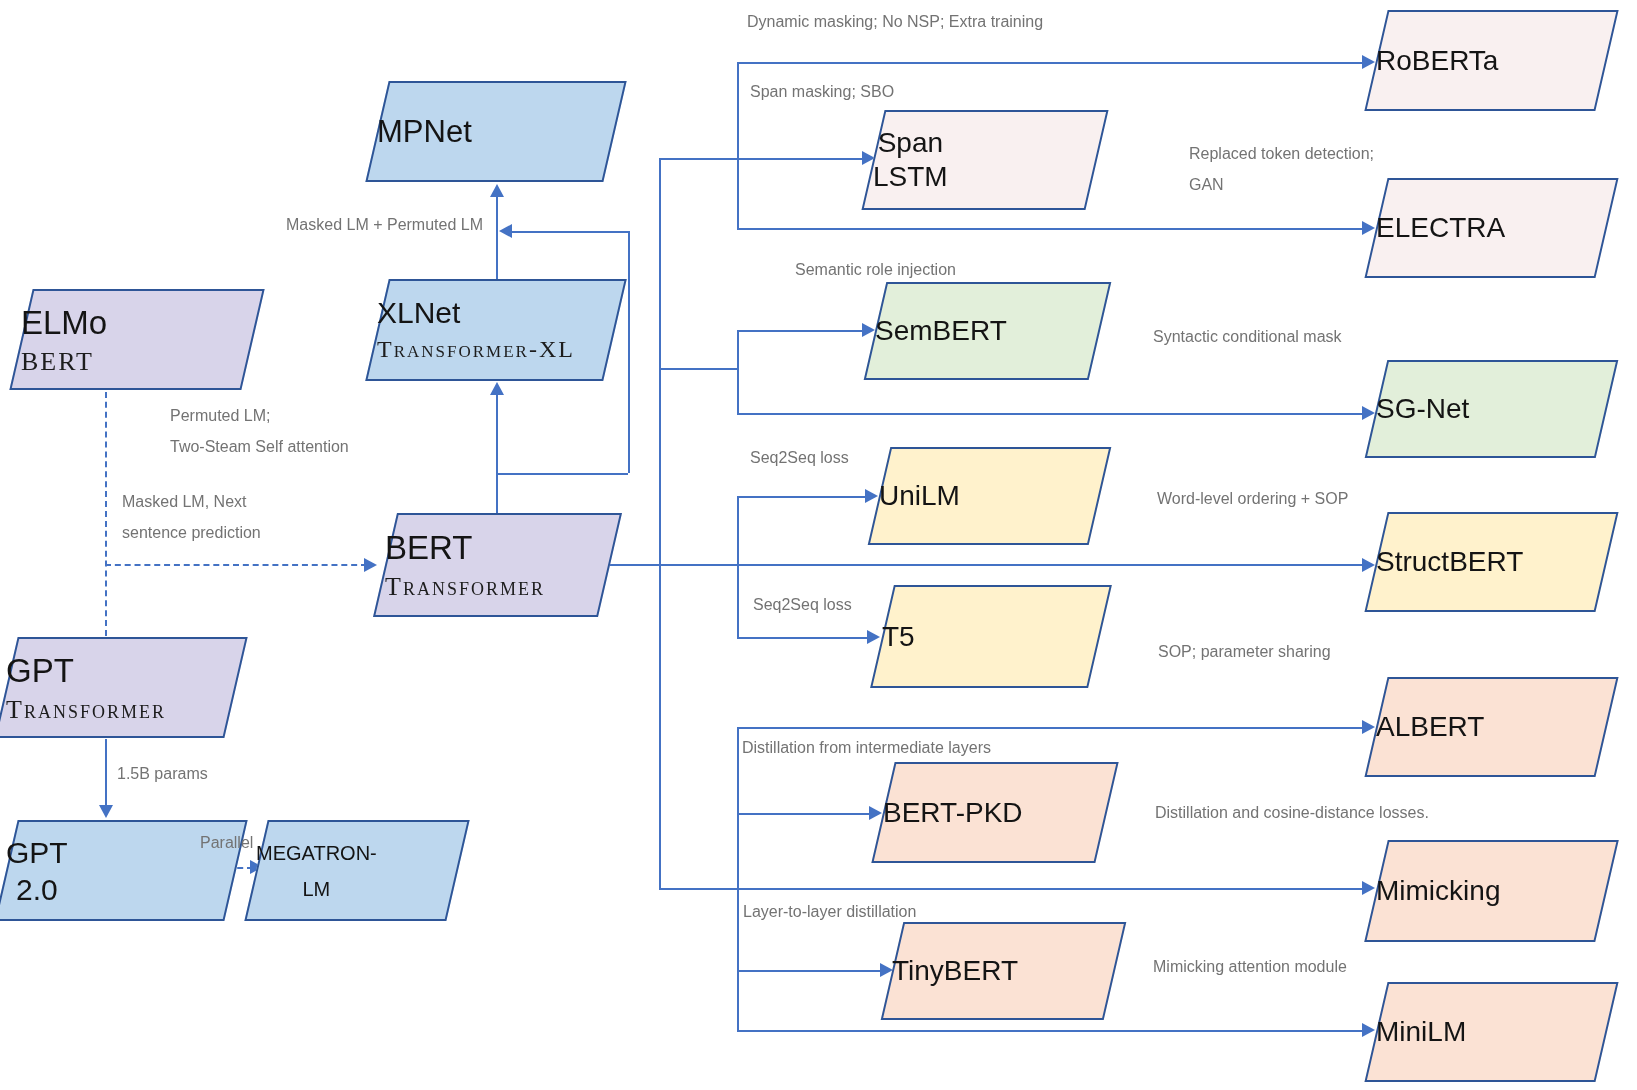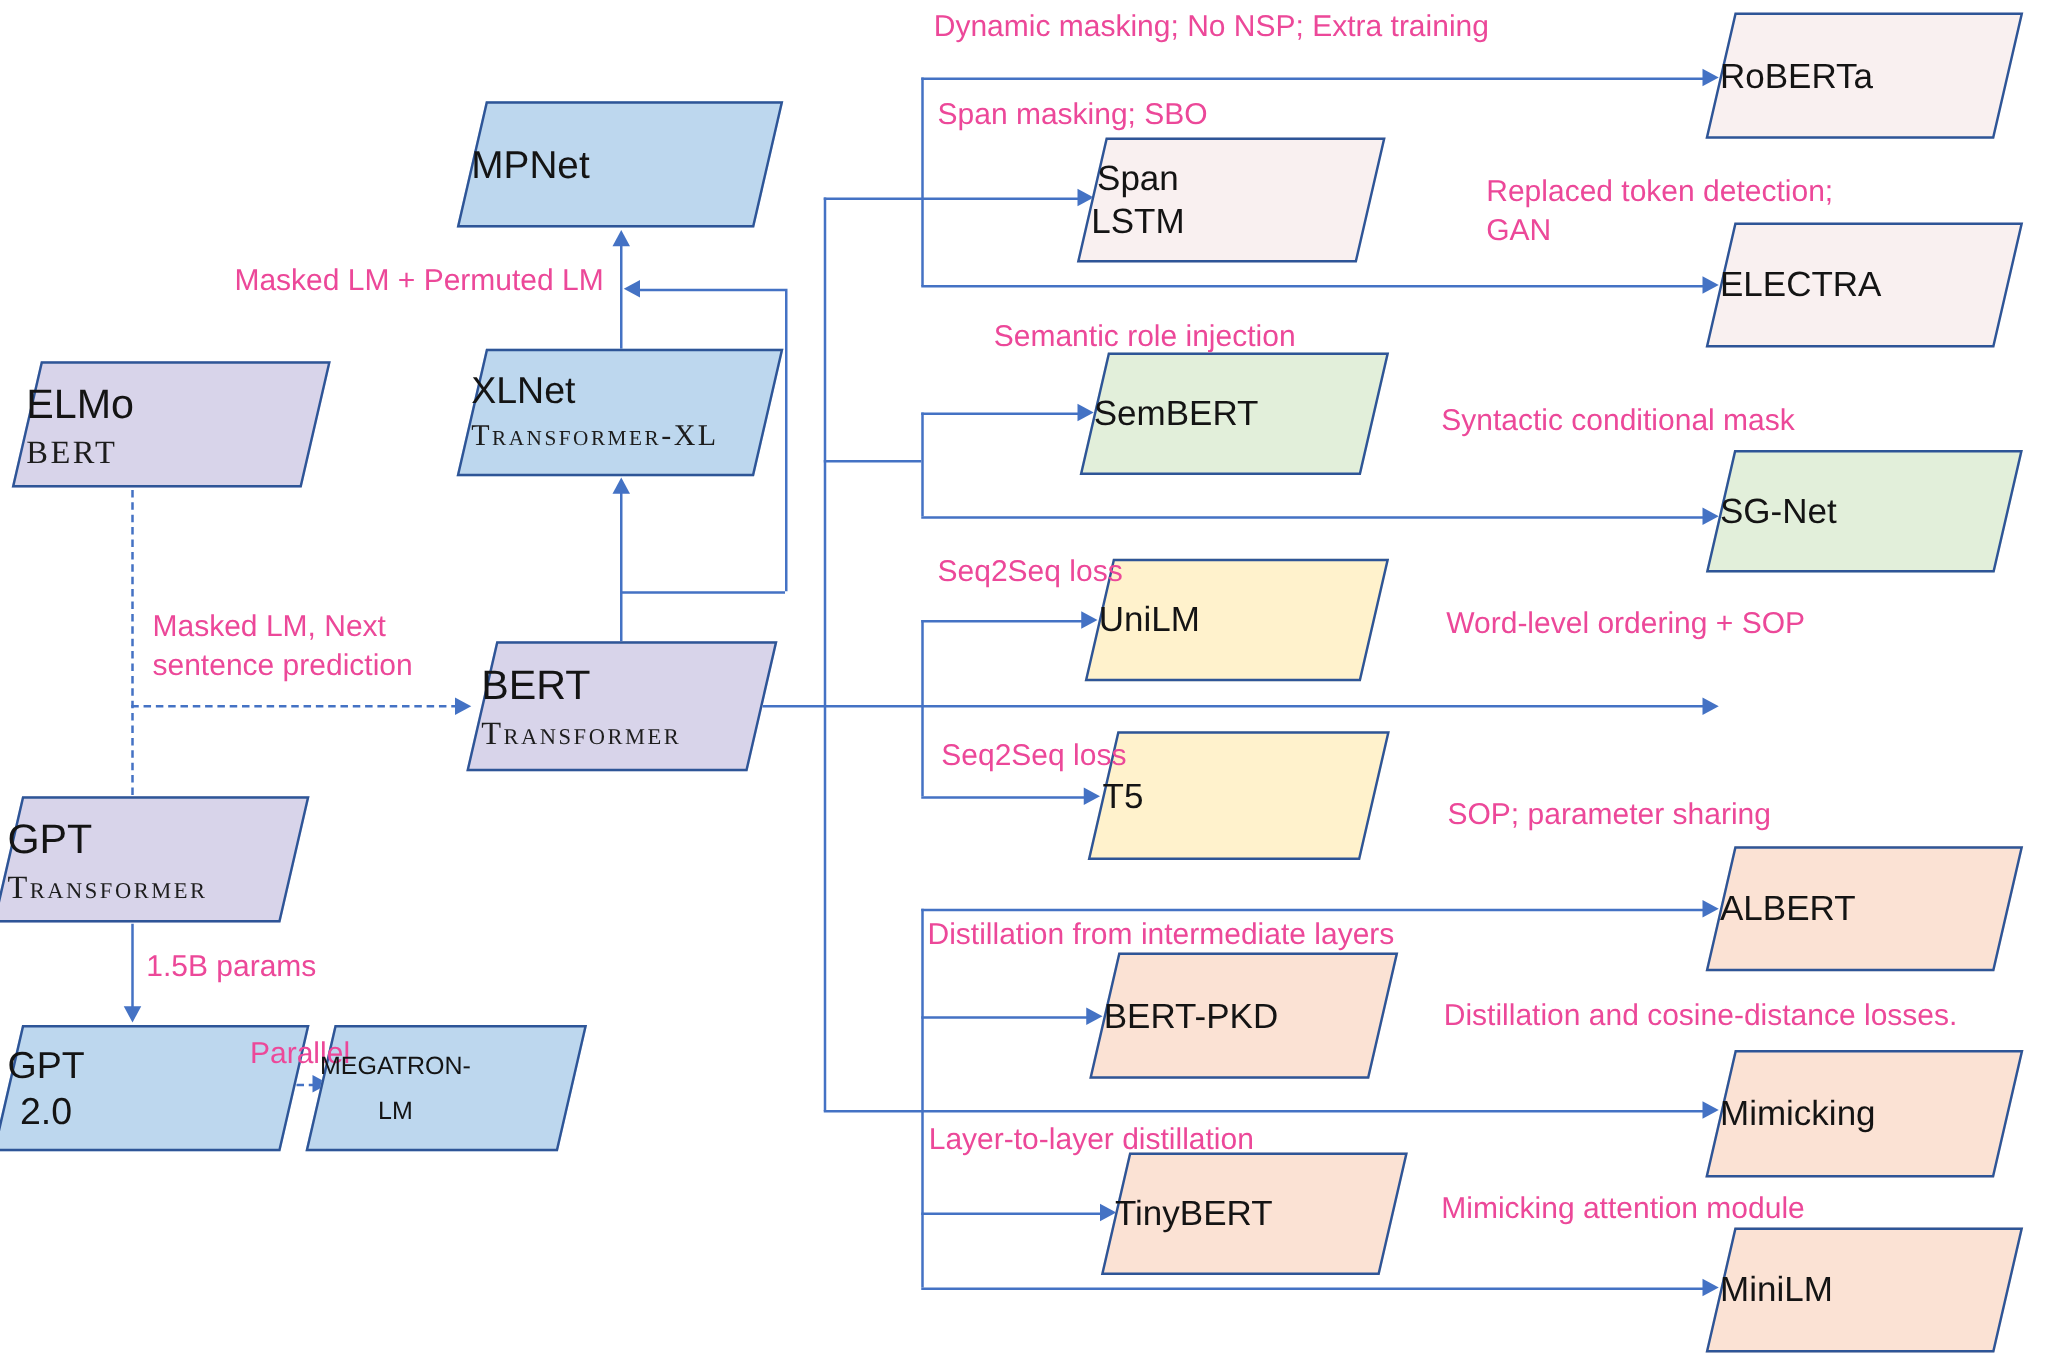--- a/index.html
+++ b/index.html
@@ -33,22 +33,22 @@
     margin-top:4px;color:#1d1d1d;
   }
   .fill-purple{background:#d8d4ea;}
   .fill-blue{background:#bdd7ee;}
   .fill-pink{background:#f9f0f0;}
   .fill-green{background:#e2efda;}
   .fill-yellow{background:#fff2cc;}
   .fill-peach{background:#fbe2d4;}
   
   .note{
-    position:absolute;color:#ec4899;
-    font-size:24px;line-height:31px;
+    position:absolute;color:#737373;
+    font-size:16px;line-height:31px;
     white-space:pre-line;
   }
   .note-r{text-align:right;}
   
   .hl{position:absolute;height:0;border-top:2px solid #4472c4;}
   .vl{position:absolute;width:0;border-left:2px solid #4472c4;}
   .hd{position:absolute;height:0;border-top:2px dashed #4472c4;}
   .vd{position:absolute;width:0;border-left:2px dashed #4472c4;}
   
   .ar{position:absolute;width:0;height:0;}
@@ -211,20 +211,26 @@
       </div>
   </div>
 
   <div class="node" style="left:879px;top:447px;width:221px;height:98px;">
     <div class="shape fill-yellow"></div>
     <div class="content">
         <span class="nm">UniLM</span>
       </div>
   </div>
 
+  <div class="node" style="left:1376px;top:512px;width:231px;height:100px;">
+    <div class="shape fill-yellow"></div>
+    <div class="content">
+        <span class="nm">StructBERT</span>
+      </div>
+  </div>
 
   <div class="node" style="left:882px;top:585px;width:218px;height:103px;">
     <div class="shape fill-yellow"></div>
     <div class="content">
         <span class="nm">T5</span>
       </div>
   </div>
 
   <div class="node" style="left:1376px;top:677px;width:231px;height:100px;">
     <div class="shape fill-peach"></div>
@@ -270,18 +276,20 @@
   <div class="note" style="left:750px;top:442px;">Seq2Seq loss</div>
   <div class="note" style="left:1157px;top:483px;">Word-level ordering + SOP</div>
   <div class="note" style="left:753px;top:589px;">Seq2Seq loss</div>
   <div class="note" style="left:1158px;top:636px;">SOP; parameter sharing</div>
   <div class="note" style="left:742px;top:732px;">Distillation from intermediate layers</div>
   <div class="note" style="left:1155px;top:797px;">Distillation and cosine-distance losses.</div>
   <div class="note" style="left:743px;top:896px;">Layer-to-layer  distillation</div>
   <div class="note" style="left:1153px;top:951px;">Mimicking attention  module</div>
 
   <div class="note note-r" style="left:150px;top:209px;width:333px;">Masked LM  + Permuted LM</div>
+  <div class="note" style="left:170px;top:400px;">Permuted LM;
+Two-Steam Self attention</div>
   <div class="note" style="left:122px;top:486px;">Masked LM, Next
 sentence prediction</div>
   <div class="note" style="left:117px;top:758px;">1.5B params</div>
   <div class="note" style="left:200px;top:827px;">Parallel</div>
 
 </div>
 
 </body></html>

